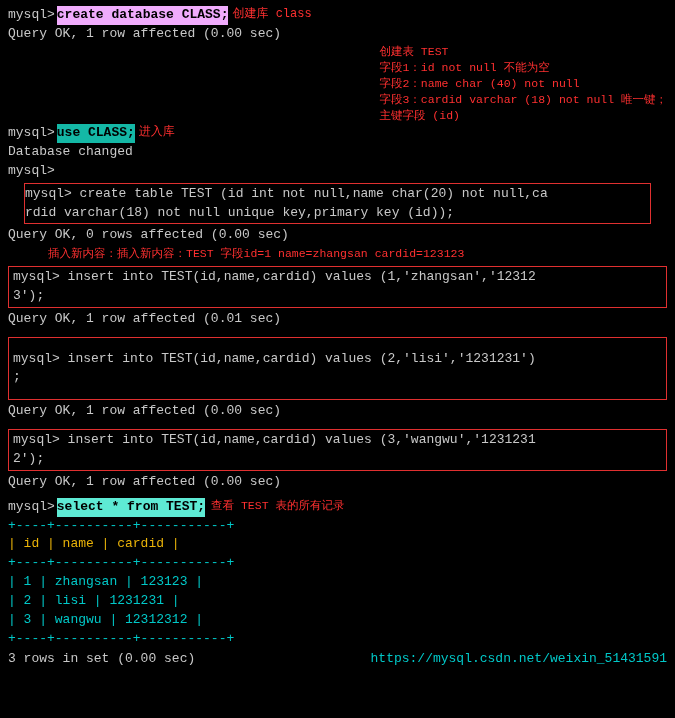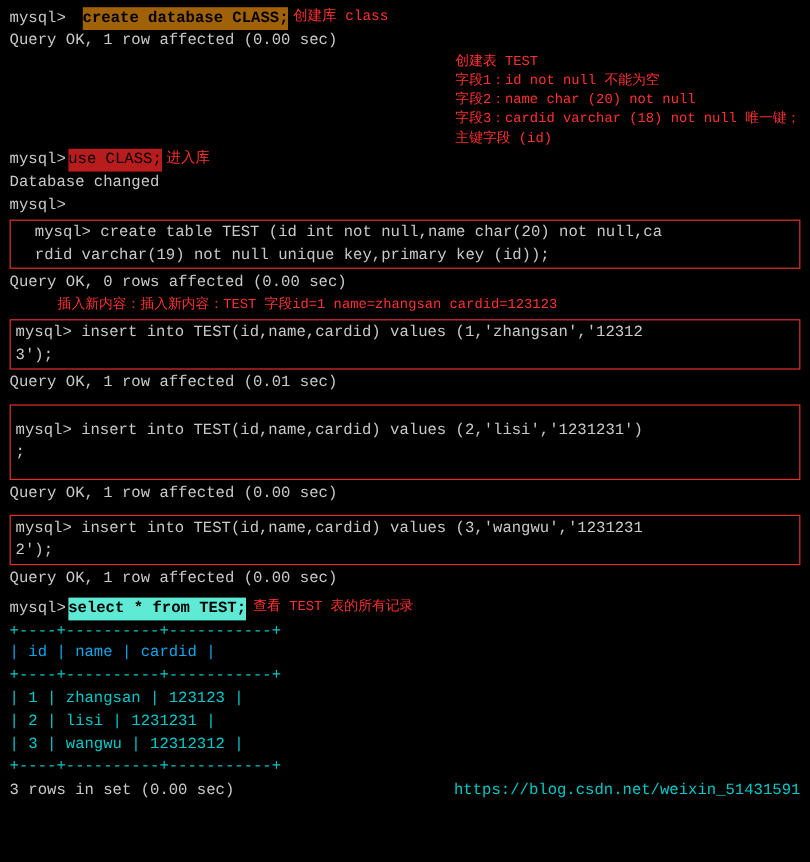--- a/index.html
+++ b/index.html
@@ -27,58 +27,58 @@
       flex-wrap: wrap;
     }
   </style>
 </head>
 <body>
 
 <div class="terminal">
 
   <div class="flex-row">
     <span style="color:#c8c8c8;">mysql&gt;</span>
-    <span style="background:#a16207;color:#000;font-weight:bold;margin-left:14px;">create database CLASS;</span>
+    <span style="background:#f0abfc;color:#000;font-weight:bold;margin-left:2px;">create database CLASS;</span>
     <span class="annotation">创建库 class</span>
   </div>
 
   <div>
     <span>Query OK, 1 row affected (0.00 sec)</span>
   </div>
 
   <div style="display:flex;justify-content:flex-end;margin-top:0;">
     <div style="color:#ff3030;font-size:11.5px;line-height:1.4;text-align:left;">
       <div>创建表 TEST</div>
       <div>字段1：id not null 不能为空</div>
-      <div>字段2：name char (20) not null</div>
+      <div>字段2：name char (40) not null</div>
       <div>字段3：cardid varchar (18) not null 唯一键；</div>
       <div>主键字段 (id)</div>
     </div>
   </div>
 
   <div class="flex-row">
     <span style="color:#c8c8c8;">mysql&gt;</span>
-    <span style="background:#b91c1c;color:#000;font-weight:normal;margin-left:2px;">use CLASS;</span>
+    <span style="background:#14b8a6;color:#000;font-weight:bold;margin-left:2px;">use CLASS;</span>
     <span class="annotation">进入库</span>
   </div>
 
   <div>
     <span>Database changed</span>
   </div>
 
   <div>
     <span>mysql&gt;</span>
   </div>
 
-  <div style="border:1.5px solid #e03030;padding:1px 20px;margin:2px 0;">
+  <div style="border:1.5px solid #e03030;padding:1px 0;margin:2px 16px;">
     <div>
       <span style="color:#c8c8c8;">mysql&gt; create table TEST (id int not null,name char(20) not null,ca</span>
     </div>
     <div>
-      <span style="color:#c8c8c8;">rdid varchar(19) not null unique key,primary key (id));</span>
+      <span style="color:#c8c8c8;">rdid varchar(18) not null unique key,primary key (id));</span>
     </div>
   </div>
 
   <div>
     <span>Query OK, 0 rows affected (0.00 sec)</span>
   </div>
 
   <div>
     <span style="color:#ff3030;font-size:11.5px;">
       <span style="padding-left:40px;">插入新内容：</span><span>插入新内容：TEST 字段id=1 name=zhangsan cardid=123123</span>
@@ -130,25 +130,25 @@
 
   <div style="height:6px;"></div>
 
   <div class="flex-row">
     <span style="color:#c8c8c8;">mysql&gt;</span>
     <span style="background:#5eead4;color:#000;font-weight:bold;margin-left:2px;">select * from TEST;</span>
     <span style="color:#ff3030;font-size:11.5px;margin-left:6px;">查看 TEST 表的所有记录</span>
   </div>
 
   <div style="color:#00c8c8;">+----+----------+-----------+</div>
-  <div style="color:#0ea5e9;">| id | name     | cardid    |</div>
+  <div style="color:#eab308;">| id | name     | cardid    |</div>
   <div style="color:#00c8c8;">+----+----------+-----------+</div>
   <div style="color:#00c8c8;">|  1 | zhangsan | 123123    |</div>
   <div style="color:#00c8c8;">|  2 | lisi     | 1231231   |</div>
   <div style="color:#00c8c8;">|  3 | wangwu   | 12312312  |</div>
   <div style="color:#00c8c8;">+----+----------+-----------+</div>
 
   <div style="display:flex;justify-content:space-between;margin-top:2px;">
     <span style="color:#c8c8c8;">3 rows in set (0.00 sec)</span>
-    <span style="color:#00c8c8;">https://blog.csdn.net/weixin_51431591</span>
+    <span style="color:#00c8c8;">https://mysql.csdn.net/weixin_51431591</span>
   </div>
 
 </div>
 
 </body></html>

